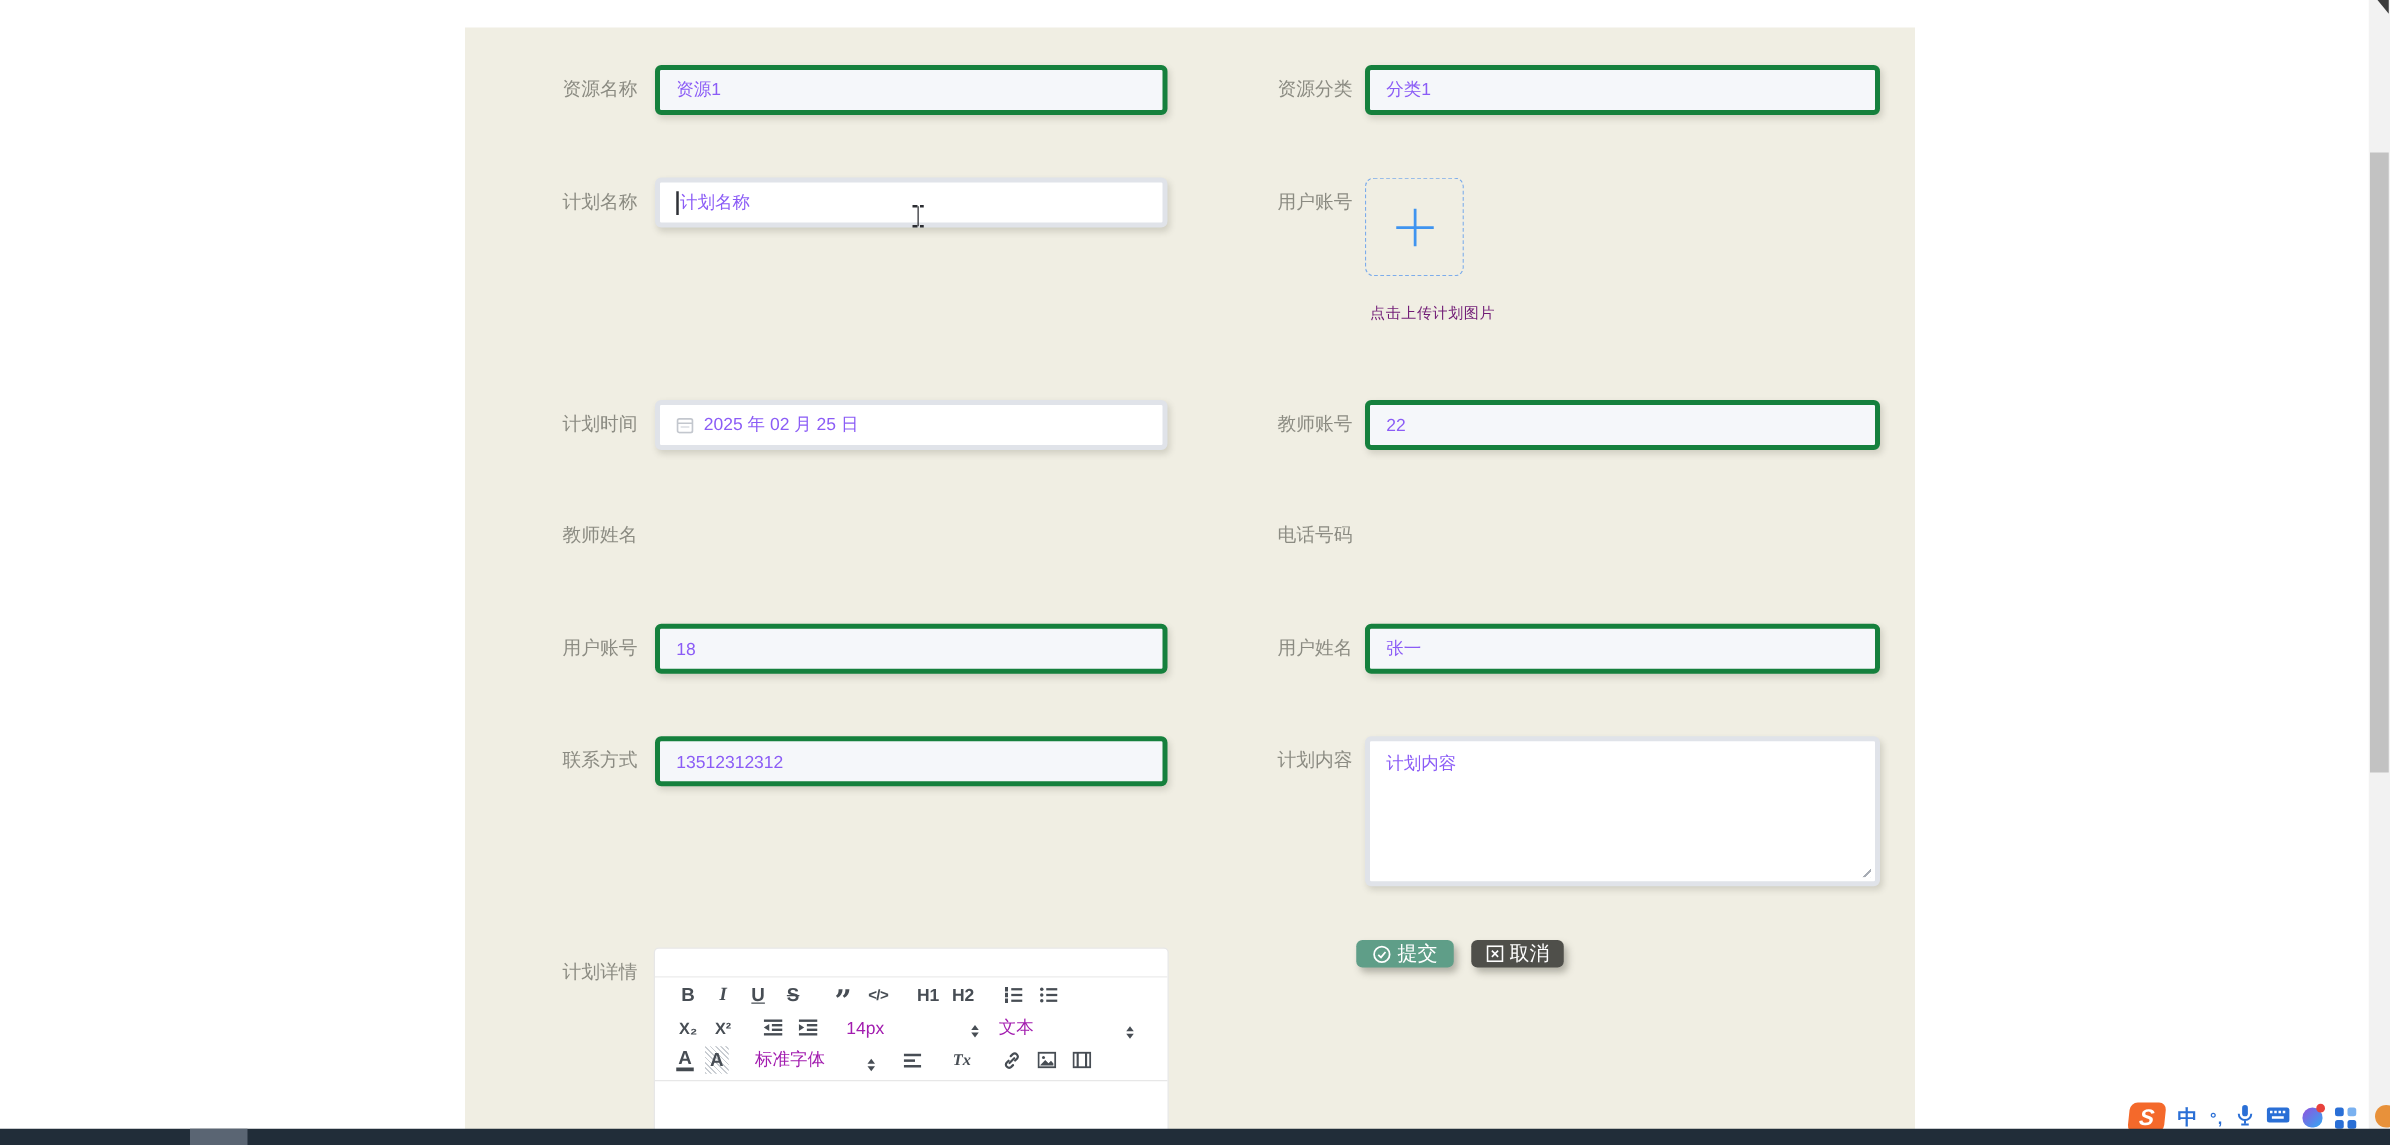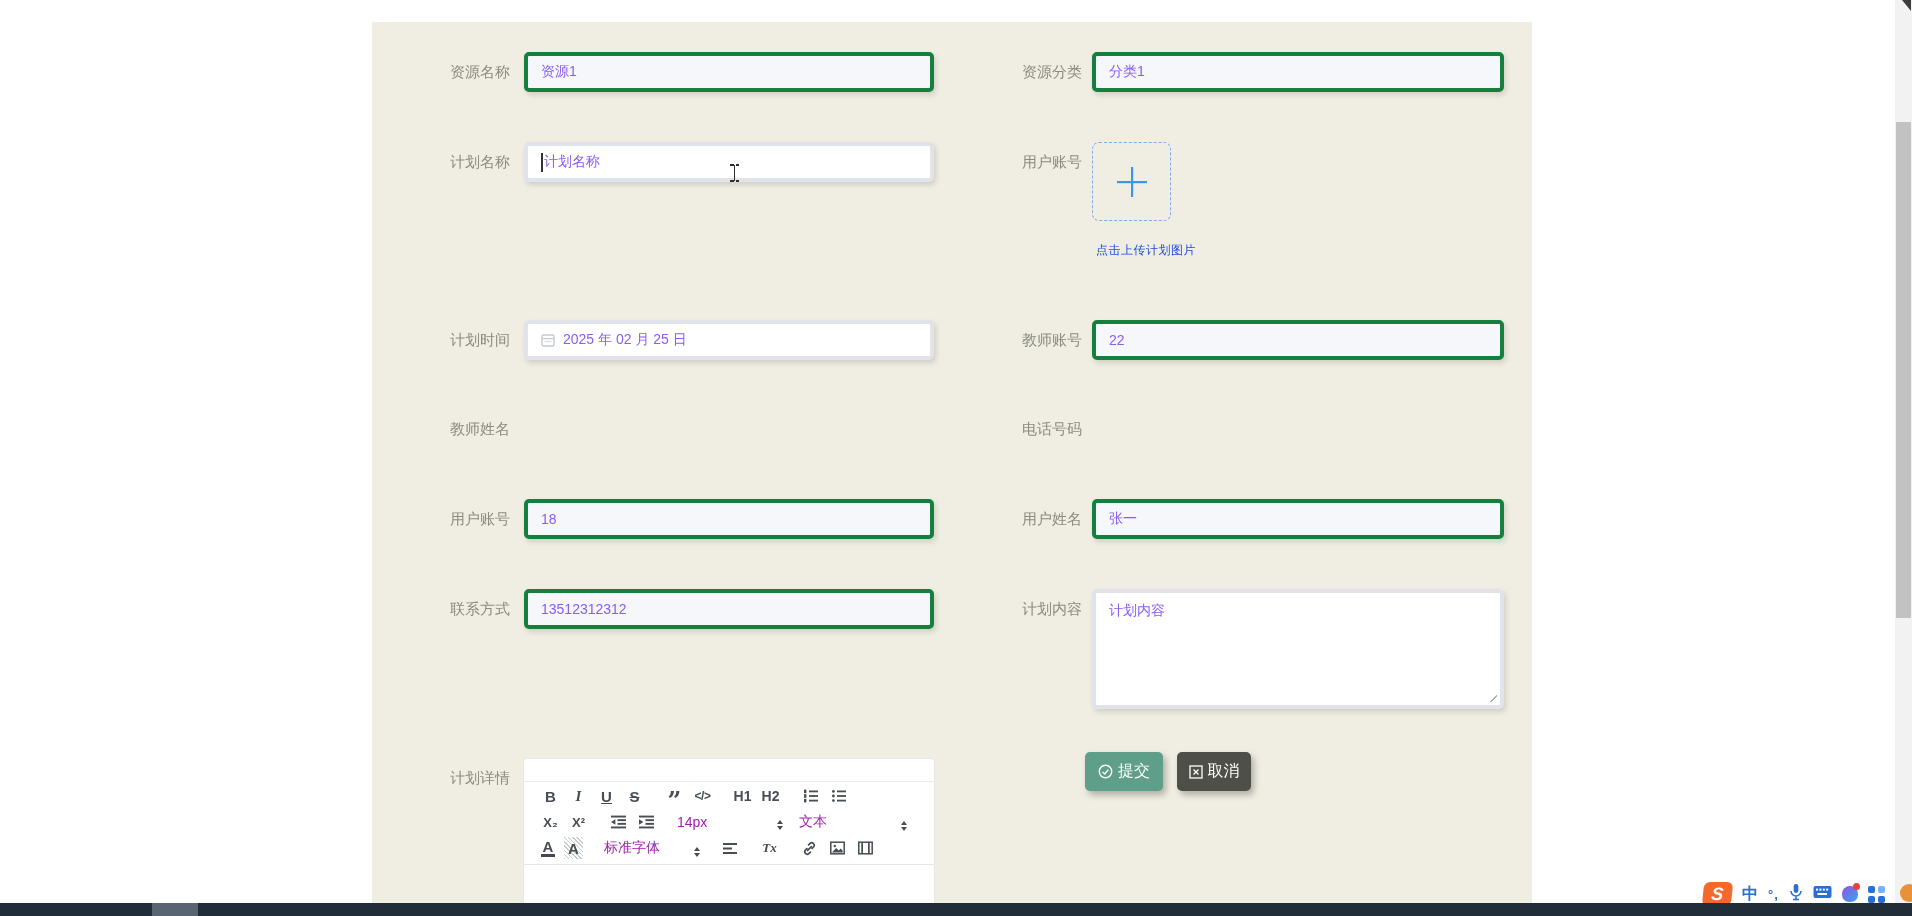--- a/index.html
+++ b/index.html
@@ -20,23 +20,23 @@
   .wht { background:#ffffff; border-color:#e0e3e9; }
   .txtarea { height:120px; align-items:flex-start; padding-top:9px; position:absolute; }
   .txtarea::after { content:""; position:absolute; right:3px; bottom:3px; width:10px; height:10px;
          background: repeating-linear-gradient(135deg, #a8adb5 0 1.5px, transparent 1.5px 4.5px);
          clip-path: polygon(100% 0, 100% 100%, 0 100%); }
   .caret { width:2px; height:19px; background:#2f3237; margin-right:1px; flex:0 0 auto; }
   .cal-ico { margin-right:8px; display:inline-flex; }
 
   .upload { position:absolute; left:1092px; top:142px; width:79px; height:79px;
             border:1px dashed #7caceb; border-radius:7px; display:flex; align-items:center; justify-content:center; }
-  .hint { position:absolute; left:1096px; top:242px; font-size:12px; color:#1d4ed8; letter-spacing:0.5px; }
-
-  .btn { position:absolute; top:752px; height:39px; border-radius:5px; color:#fff; font-size:16px;
+  .hint { position:absolute; left:1096px; top:242px; font-size:12px; color:#701a75; letter-spacing:0.5px; }
+
+  .btn { position:absolute; top:752px; height:22px; border-radius:5px; color:#fff; font-size:16px;
          display:flex; align-items:center; justify-content:center; gap:5px;
          box-shadow:3px 4px 6px rgba(60,60,50,0.35); border:none; }
   .btn-submit { left:1085px; width:78px; background:#5f9e88; }
   .btn-cancel { left:1177px; width:74px; background:#4f4f4a; }
 
   .editor { position:absolute; left:523px; top:758px; width:412px; height:158px; background:#fff;
             border:1px solid #e7e7e7; border-radius:4px 4px 0 0; }
   .ed-top { height:23px; border-bottom:1px solid #ececec; }
   .ed-toolbar { padding:1px 6px 3px 17px; border-bottom:1px solid #e7e7e7; }
   .ed-row { display:flex; align-items:center; height:26px; }

